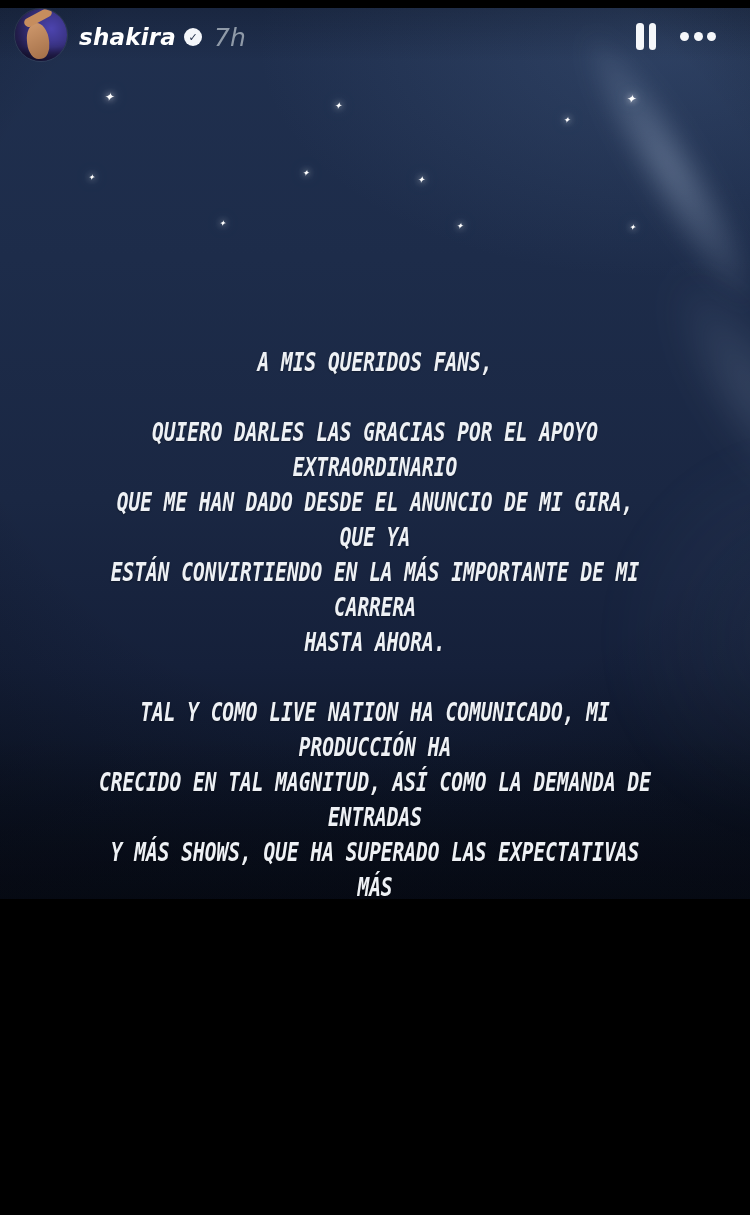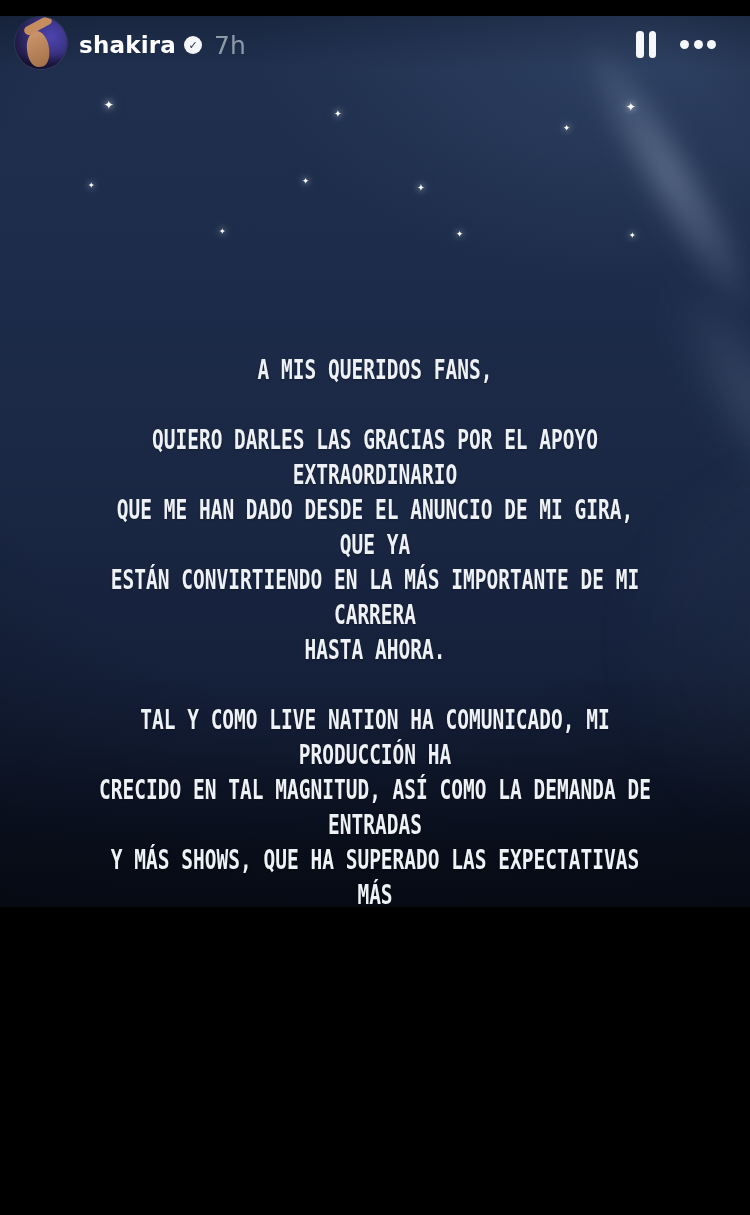--- a/index.html
+++ b/index.html
@@ -1,21 +1,22 @@
 <!DOCTYPE html>
 <html><head>
 <meta charset="utf-8">
 <style>
   html,body{margin:0;padding:0;background:#000;}
   .stage{
-    position:relative;width:750px;height:891px;margin:16px auto;overflow:hidden;
+    position:relative;width:750px;height:891px;margin:8px auto;overflow:hidden;
     background:
       radial-gradient(ellipse 620px 360px at 88% 4%, rgba(96,126,170,0.22), transparent 65%),
       linear-gradient(180deg,#20304f 0%,#1d2c4a 28%,#1a2743 55%,#15203a 74%,#0d1527 90%,#090e1b 100%);
     font-family:"DejaVu Sans Mono","Liberation Mono",monospace;
+    font-style:italic;
   }
   
   .beam{position:absolute;pointer-events:none;}
   .beam-1{left:455px;top:118px;width:430px;height:84px;transform:rotate(59deg);
     background:radial-gradient(ellipse 50% 50% at 50% 50%, rgba(190,208,234,0.34), rgba(190,208,234,0.10) 55%, transparent 75%);
     filter:blur(10px);}
   .beam-2{left:560px;top:320px;width:380px;height:120px;transform:rotate(59deg);
     background:radial-gradient(ellipse 50% 50% at 50% 50%, rgba(180,200,228,0.18), transparent 72%);
     filter:blur(16px);}
   .glow-right{position:absolute;left:600px;top:420px;width:260px;height:420px;pointer-events:none;

